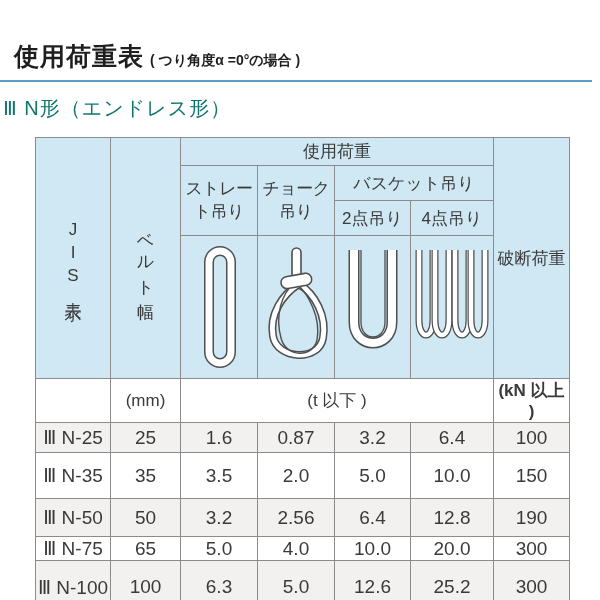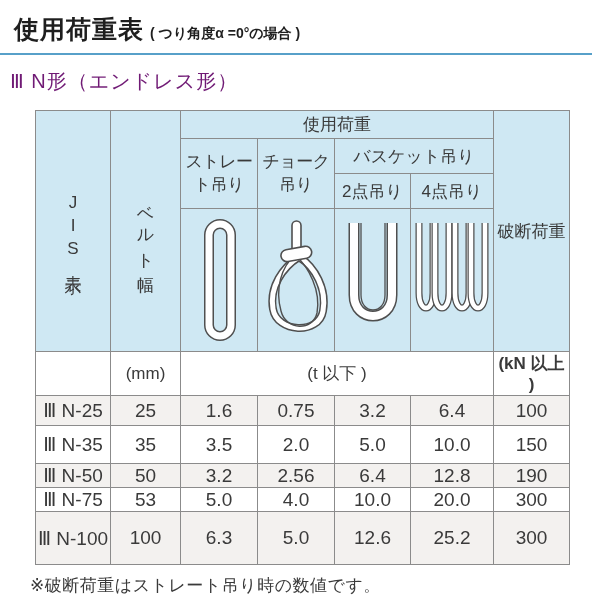--- a/index.html
+++ b/index.html
@@ -1,25 +1,25 @@
 <!DOCTYPE html>
 <html style="--accent-line: #57a0c9; --header-bg: #cfe8f3; --row-alt-bg: #f3f1ef; --border: #8b8b8b; --diagram-stroke: #4f4f4f;"><head>
 <meta charset="utf-8">
 <style>
   html,body{margin:0;padding:0;}
   body{
     width:600px;height:600px;background:#ffffff;
     font-family:"Liberation Sans","DejaVu Sans",sans-serif;
     color:#333;overflow:hidden;
   }
-  .title-row{display:flex;align-items:baseline;gap:6px;padding:1px 14px 0 14px;}
+  .title-row{display:flex;align-items:baseline;gap:6px;padding:28px 14px 0 14px;}
   .page-title{font-size:25px;font-weight:700;color:#1e1e1e;letter-spacing:1px;}
   .page-title-note{font-size:14px;font-weight:700;color:#1e1e1e;margin-top:24px;}
   .accent-rule{height:2px;width:592px;background:var(--accent-line,#57a0c9);margin-top:7px;}
-  .subtitle{margin:13px 0 0 10px;font-size:20px;color:#701a75;letter-spacing:1px;}
+  .subtitle{margin:13px 0 0 3px;font-size:20px;color:#0f766e;letter-spacing:1px;}
 
   table.spec{
     margin:15px 0 0 35px;
     border-collapse:collapse;
     table-layout:fixed;
   }
   table.spec td{
     border:1px solid var(--border,#8b8b8b);
     text-align:center;vertical-align:middle;
     font-size:17px;color:#3a3a3a;
@@ -121,46 +121,46 @@
       <td class="unit"></td>
       <td class="unit">(mm)</td>
       <td class="unit" colspan="4">(t 以下 )</td>
       <td class="unit unit-kn">(kN 以上 )</td>
     </tr>
 
     <tr class="data-row alt" style="height:30px">
       <td>Ⅲ N-25</td>
       <td>25</td>
       <td>1.6</td>
-      <td>0.75</td>
+      <td>0.87</td>
       <td class="num-right">3.2</td>
       <td>6.4</td>
       <td>100</td>
     </tr>
-    <tr class="data-row" style="height:38px">
+    <tr class="data-row" style="height:46px">
       <td>Ⅲ N-35</td>
       <td>35</td>
       <td>3.5</td>
       <td>2.0</td>
       <td class="num-right">5.0</td>
       <td>10.0</td>
       <td>150</td>
     </tr>
-    <tr class="data-row alt" style="height:24px">
+    <tr class="data-row alt" style="height:38px">
       <td>Ⅲ N-50</td>
       <td>50</td>
       <td>3.2</td>
       <td>2.56</td>
       <td class="num-right">6.4</td>
       <td>12.8</td>
       <td>190</td>
     </tr>
     <tr class="data-row" style="height:22px">
       <td>Ⅲ N-75</td>
-      <td>53</td>
+      <td>65</td>
       <td>5.0</td>
       <td>4.0</td>
       <td class="num-right">10.0</td>
       <td>20.0</td>
       <td>300</td>
     </tr>
     <tr class="data-row alt" style="height:53px">
       <td>Ⅲ N-100</td>
       <td>100</td>
       <td>6.3</td>

